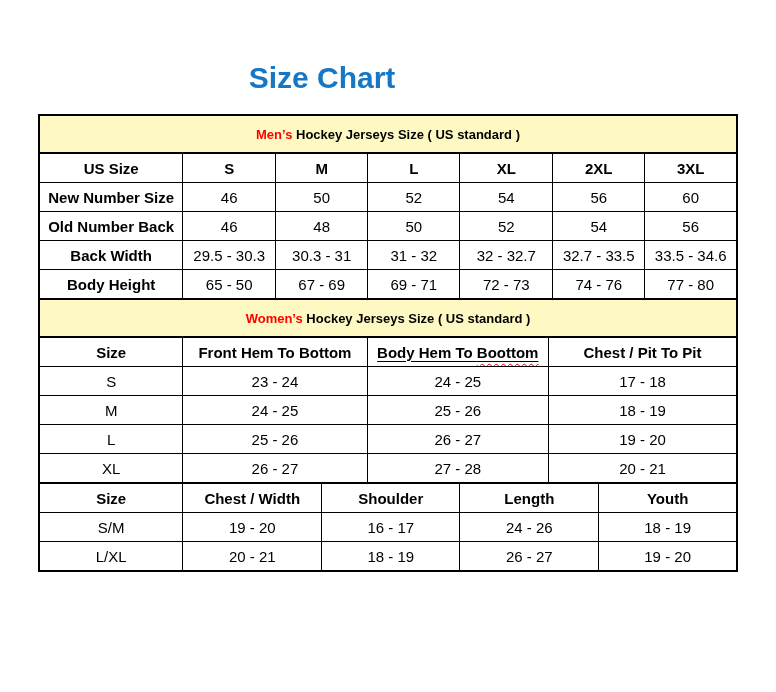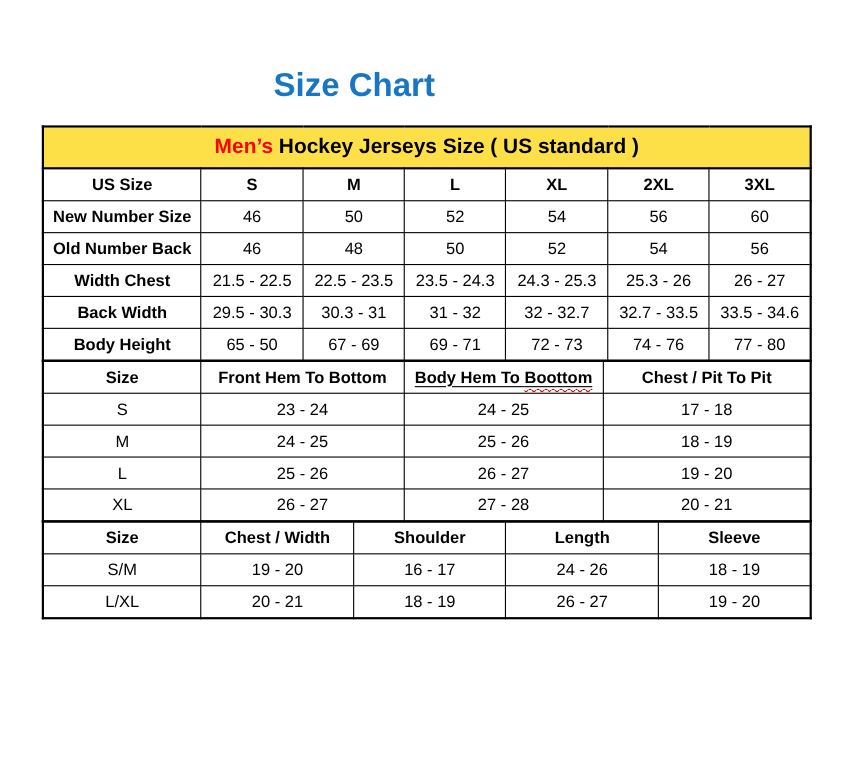--- a/index.html
+++ b/index.html
@@ -38,23 +38,23 @@
   .size-table td, .size-table th {
     border: 1px solid #000000;
     text-align: center;
     vertical-align: middle;
     font-size: 15px;
     padding: 0 2px;
     overflow: hidden;
     white-space: nowrap;
   }
   tr.band-row td {
-    background: #fde047;
+    background: #fef9c3;
     height: 36px;
-    font-size: 19px;
+    font-size: 13px;
     font-weight: bold;
     border: 2px solid #000000;
   }
   .band-highlight { color: #ff0000; }
   .band-rest { color: #000000; }
   tr.header-row th {
     height: 28px;
     font-weight: bold;
     border-top: 2px solid #000000;
   }
@@ -118,29 +118,20 @@
         <tr class="data-row">
           <td class="row-label">Old Number Back</td>
           <td>46</td>
           <td>48</td>
           <td>50</td>
           <td>52</td>
           <td>54</td>
           <td>56</td>
         </tr>
         <tr class="data-row">
-          <td class="row-label">Width Chest</td>
-          <td>21.5 - 22.5</td>
-          <td>22.5 - 23.5</td>
-          <td>23.5 - 24.3</td>
-          <td>24.3 - 25.3</td>
-          <td>25.3 - 26</td>
-          <td>26 - 27</td>
-        </tr>
-        <tr class="data-row">
           <td class="row-label">Back Width</td>
           <td>29.5 - 30.3</td>
           <td>30.3 - 31</td>
           <td>31 - 32</td>
           <td>32 - 32.7</td>
           <td>32.7 - 33.5</td>
           <td>33.5 - 34.6</td>
         </tr>
         <tr class="data-row">
           <td class="row-label">Body Height</td>
@@ -154,20 +145,23 @@
       </tbody>
     </table>
     <table class="size-table" data-id="womens">
       <colgroup>
         <col style="width: 20.6%;">
         <col style="width: 26.4%;">
         <col style="width: 26%;">
         <col style="width: 27%;">
       </colgroup>
       <tbody>
+        <tr class="band-row">
+          <td colspan="4"><span class="band-highlight">Women’s</span><span class="band-rest"> Hockey Jerseys Size ( US standard )</span></td>
+        </tr>
         <tr class="header-row">
           <th>Size</th>
           <th>Front Hem To Bottom</th>
           <th><span class="u-solid"><span>Body Hem To </span><span class="misspell">Boottom</span></span></th>
           <th>Chest / Pit To Pit</th>
         </tr>
         <tr class="data-row">
           <td class="row-label">S</td>
           <td>23 - 24</td>
           <td>24 - 25</td>
@@ -200,21 +194,21 @@
         <col style="width: 19.8%;">
         <col style="width: 19.9%;">
         <col style="width: 19.8%;">
       </colgroup>
       <tbody>
         <tr class="header-row">
           <th>Size</th>
           <th>Chest / Width</th>
           <th>Shoulder</th>
           <th>Length</th>
-          <th>Sleeve</th>
+          <th>Youth</th>
         </tr>
         <tr class="data-row">
           <td class="row-label">S/M</td>
           <td>19 - 20</td>
           <td>16 - 17</td>
           <td>24 - 26</td>
           <td>18 - 19</td>
         </tr>
         <tr class="data-row">
           <td class="row-label">L/XL</td>

